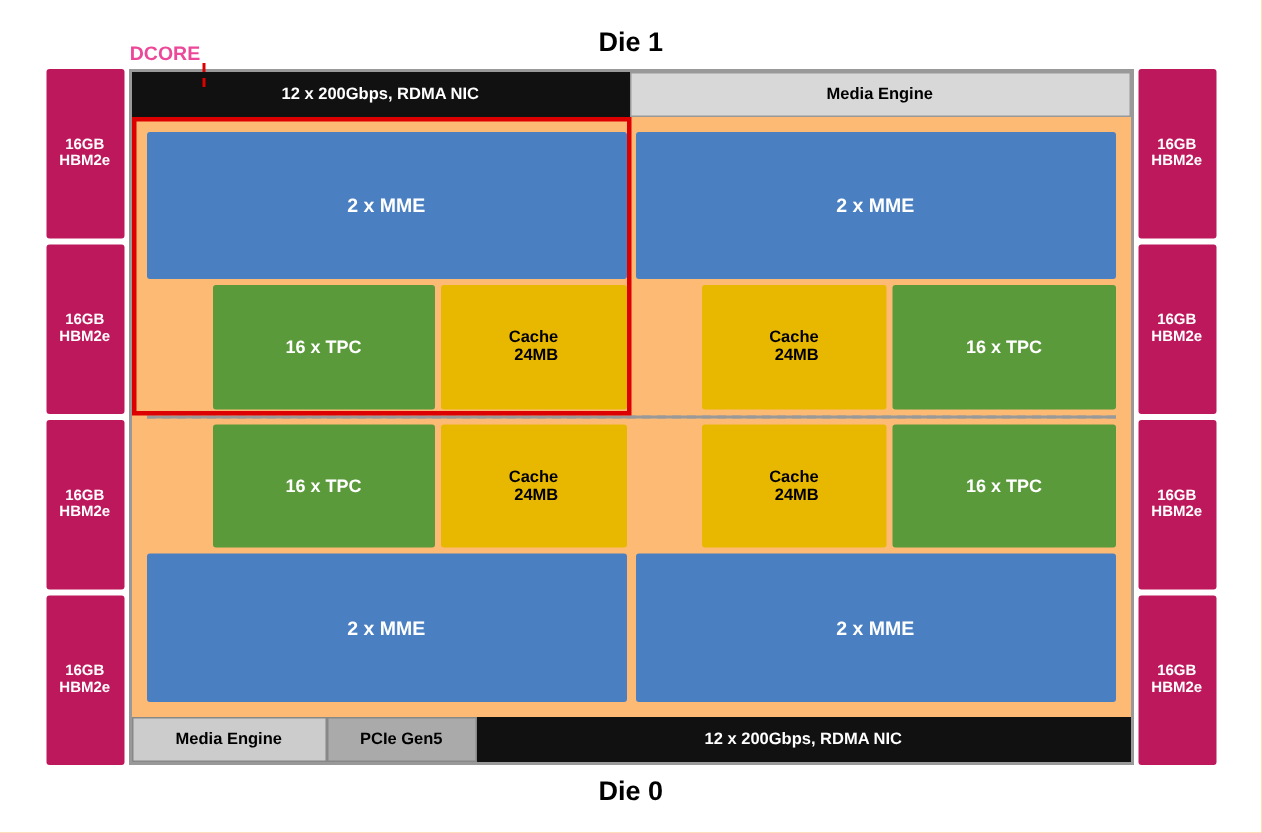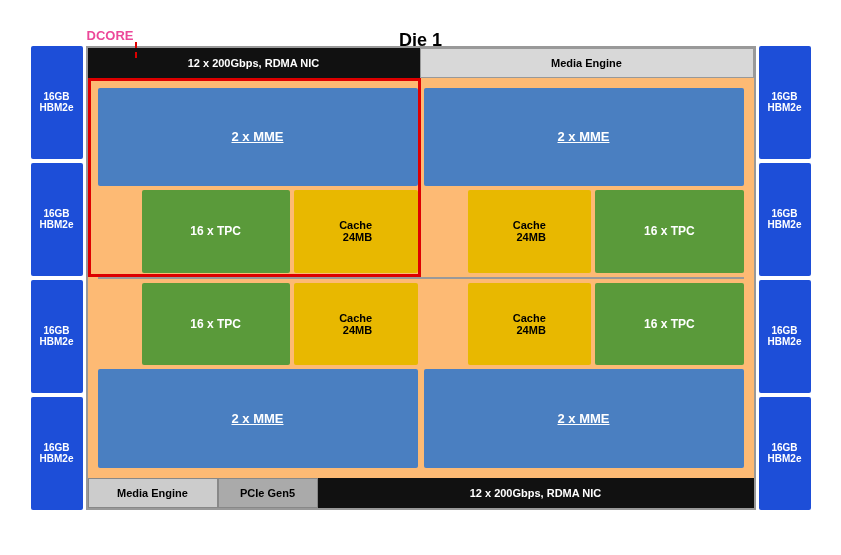--- a/index.html
+++ b/index.html
@@ -23,21 +23,20 @@
       font-size: 18px;
       font-weight: bold;
       color: #000;
     }
     .die1-label {
       position: absolute;
       top: 0;
       left: 0;
       right: 0;
       text-align: center;
-      margin-top: 12px;
     }
     .die0-label {
       position: absolute;
       bottom: 0;
       left: 0;
       right: 0;
       text-align: center;
     }
     .main-board {
       position: absolute;
@@ -66,21 +65,21 @@
       top: 28px;
       right: 0;
       width: 52px;
       bottom: 28px;
       display: flex;
       flex-direction: column;
       gap: 4px;
       justify-content: center;
     }
     .hbm-block {
-      background: #1d4ed8;
+      background: #be185d;
       color: #fff;
       font-size: 10px;
       font-weight: bold;
       text-align: center;
       display: flex;
       align-items: center;
       justify-content: center;
       flex: 1;
       border-radius: 2px;
     }
@@ -190,21 +189,20 @@
     .mme-block {
       background: #4a7fc1;
       color: #fff;
       font-size: 13px;
       font-weight: bold;
       display: flex;
       align-items: center;
       justify-content: center;
       flex: 1.2;
       border-radius: 2px;
-      text-decoration: underline;
     }
     .tpc-cache-row {
       flex: 1;
       display: flex;
       gap: 4px;
       margin-left: 44px;
     }
     .tpc-block {
       background: #5a9a3a;
       color: #fff;
@@ -333,14 +331,15 @@
   <div style="
     position: absolute;
     top: 24px;
     left: 104px;
     width: 1px;
     height: 16px;
     border-left: 2px dashed #dd0000;
     z-index: 20;
   "></div>
 
+  <div class="die0-label die-label">Die 0</div>
 
 </div>
 
 </body></html>

